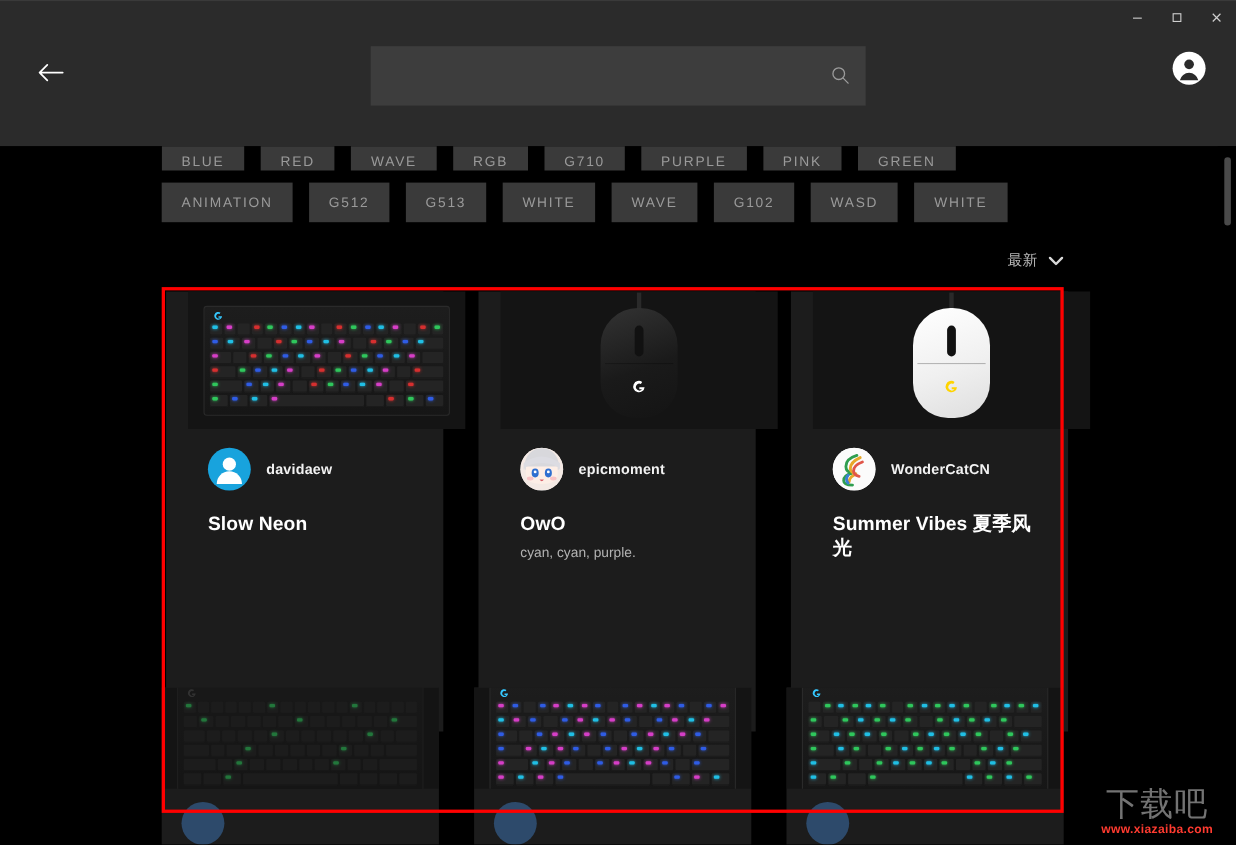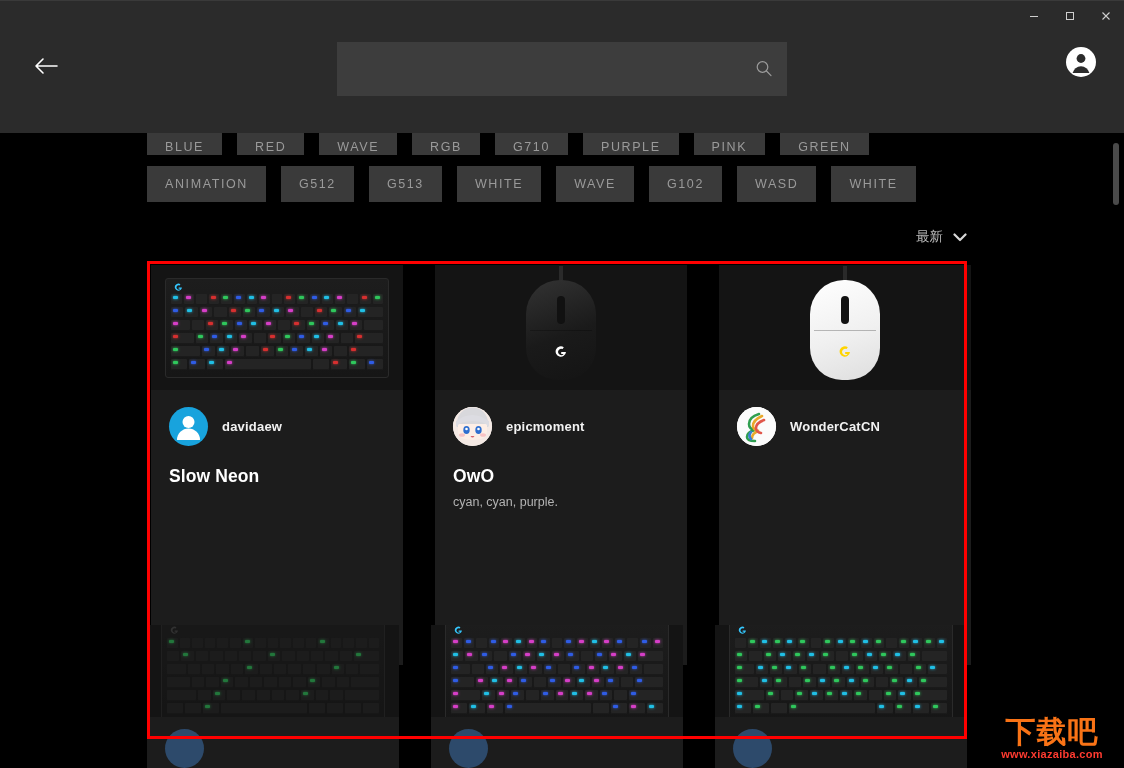--- a/index.html
+++ b/index.html
@@ -107,21 +107,21 @@
   #card-grid-row-2 {
     position:absolute; left:147px; top:492px;
     display:flex; gap:32px;
   }
   .card {
     width:252px;
     background:#1c1c1c;
     position:relative;
     display:flex; flex-direction:column;
   }
-  .card.row1 { height:400px; }
+  .card.row1 { height:400px;padding-left:20px; }
   .card.row2 { height:143px; overflow:hidden; }
 
   .card-thumb {
     width:252px; height:125px;
     background:#141414;
     position:relative; overflow:hidden;
     display:flex; align-items:center; justify-content:center;
   }
 
   
@@ -240,21 +240,21 @@
   
   #watermark {
     position:absolute; right:4px; bottom:4px;
     width:136px; height:52px;
     display:flex; flex-direction:column; align-items:center; justify-content:center;
     line-height:1;
     z-index:60;
   }
   #watermark-cn {
     font-family:"DejaVu Sans", sans-serif;
-    font-size:30px; font-weight:bold; color:#f97316;
+    font-size:30px; font-weight:normal; color:#737373;
     letter-spacing:1px;
   }
   #watermark-url {
     font-size:11px; color:#ff3b30; font-weight:bold; margin-top:2px;
     letter-spacing:.3px;
   }
 </style>
 </head>
 <body>
 
@@ -538,20 +538,21 @@
               <rect width="39" height="39" fill="#fbfbfb"></rect>
               <path d="M22 7 q-10 3 -10 10 q0 5 6 6 q-8 2 -8 7 q0 4 8 4" fill="none" stroke="#2f9e4f" stroke-width="2.6" stroke-linecap="round"></path>
               <path d="M25 9 q-9 4 -9 10 q0 4 6 5 q-7 2 -7 7" fill="none" stroke="#e8a82b" stroke-width="2.6" stroke-linecap="round"></path>
               <path d="M27 13 q-8 3 -8 8 q0 4 5 5" fill="none" stroke="#e0564a" stroke-width="2.6" stroke-linecap="round"></path>
               <path d="M14 25 q-3 4 0 7" fill="none" stroke="#3b7fd4" stroke-width="2.6" stroke-linecap="round"></path>
             </svg>
           </div>
           <span class="author-name">WonderCatCN</span>
         </div>
         <div class="card-text">
+          <div class="card-title">Summer Vibes 夏季风光</div>
         </div>
         <div class="card-stats">
           <span class="stat">
             <span><svg width="16" height="15" viewBox="0 0 16 15">
                 <path d="M8 14 C8 14 0.8 9.4 0.8 4.9 C0.8 2.5 2.6 1 4.5 1 C6 1 7.3 1.9 8 3.1 C8.7 1.9 10 1 11.5 1 C13.4 1 15.2 2.5 15.2 4.9 C15.2 9.4 8 14 8 14 Z" fill="#8e8e8e"></path>
               </svg></span>
             <span>0</span>
           </span>
           <span class="stat">
             <span><svg width="16" height="16" viewBox="0 0 16 16">

